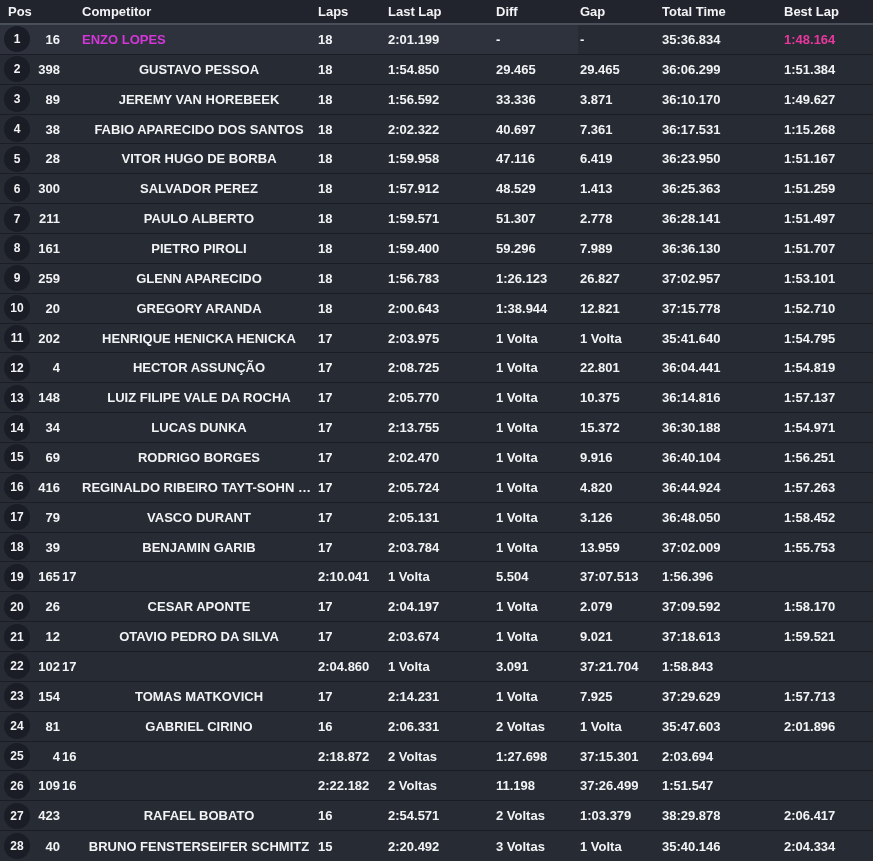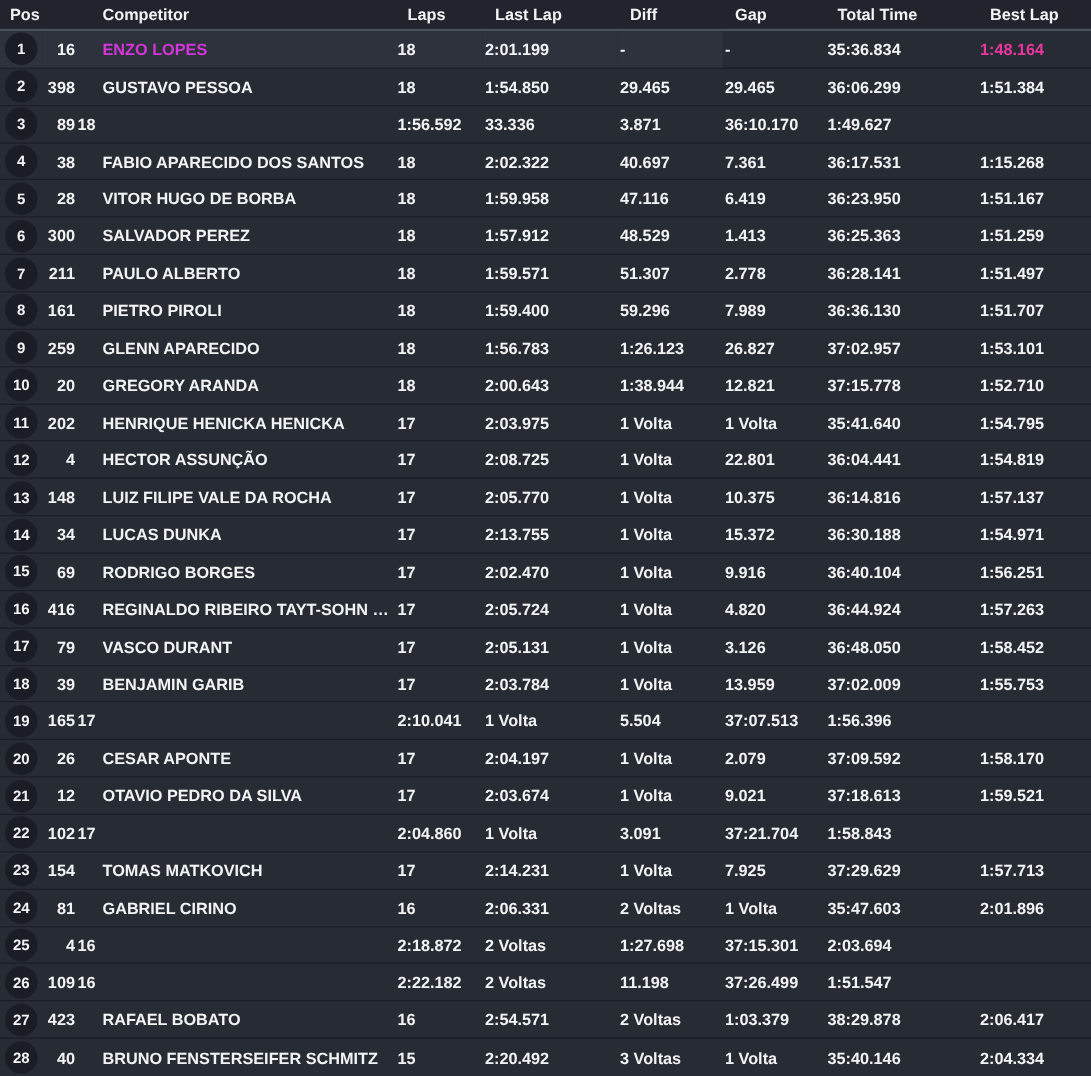--- a/index.html
+++ b/index.html
@@ -30,21 +30,21 @@
     background:var(--header-bg);
     border-bottom:2px solid var(--header-sep);
     display:grid;
     grid-template-columns:60px 256px 70px 108px 84px 82px 122px 1fr;
     align-items:center;
     font-size:13px;
   }
   .thead .hcell{white-space:nowrap;overflow:hidden;}
   .h-pos{padding-left:8px;}
   .h-competitor{padding-left:22px;}
-  .h-laps,.h-last,.h-diff,.h-gap,.h-total,.h-best{padding-left:2px;margin-left:8px;}
+  .h-laps,.h-last,.h-diff,.h-gap,.h-total,.h-best{padding-left:2px;}
 
   
   .tbody{flex:1 1 auto;display:flex;flex-direction:column;}
   .row{
     flex:1 1 auto;
     height:29.85px;
     display:grid;
     grid-template-columns:34px 26px 256px 70px 108px 84px 82px 122px 1fr;
     align-items:center;
     background:var(--row-bg);
@@ -55,21 +55,21 @@
   .cell{white-space:nowrap;overflow:hidden;}
   .c-pos{display:flex;align-items:center;height:100%;}
   .badge{
     width:26px;height:26px;margin-left:4px;
     border-radius:50%;
     background:var(--badge-bg);
     display:flex;align-items:center;justify-content:center;
     font-size:12px;
   }
   .c-num{text-align:right;}
-  .c-name{padding-left:22px;text-overflow:ellipsis;}
+  .c-name{padding-left:22px;text-overflow:ellipsis;text-align:center;}
   .c-laps,.c-last,.c-diff,.c-gap,.c-total,.c-best{padding-left:2px;}
 
   
   .row.leader .c-pos,
   .row.leader .c-num,
   .row.leader .c-name,
   .row.leader .c-laps,
   .row.leader .c-last,
   .row.leader .c-diff{background:var(--leader-bg);height:100%;display:flex;align-items:center;}
   .row.leader .c-num{justify-content:flex-end;}
@@ -115,20 +115,21 @@
         <div class="cell c-diff">29.465</div>
         <div class="cell c-gap">29.465</div>
         <div class="cell c-total">36:06.299</div>
         <div class="cell c-best">1:51.384</div>
       </div>
       <div class="row">
         <div class="cell c-pos">
           <span class="badge">3</span>
         </div>
         <div class="cell c-num">89</div>
+        <div class="cell c-name">JEREMY VAN HOREBEEK</div>
         <div class="cell c-laps">18</div>
         <div class="cell c-last">1:56.592</div>
         <div class="cell c-diff">33.336</div>
         <div class="cell c-gap">3.871</div>
         <div class="cell c-total">36:10.170</div>
         <div class="cell c-best">1:49.627</div>
       </div>
       <div class="row">
         <div class="cell c-pos">
           <span class="badge">4</span>

